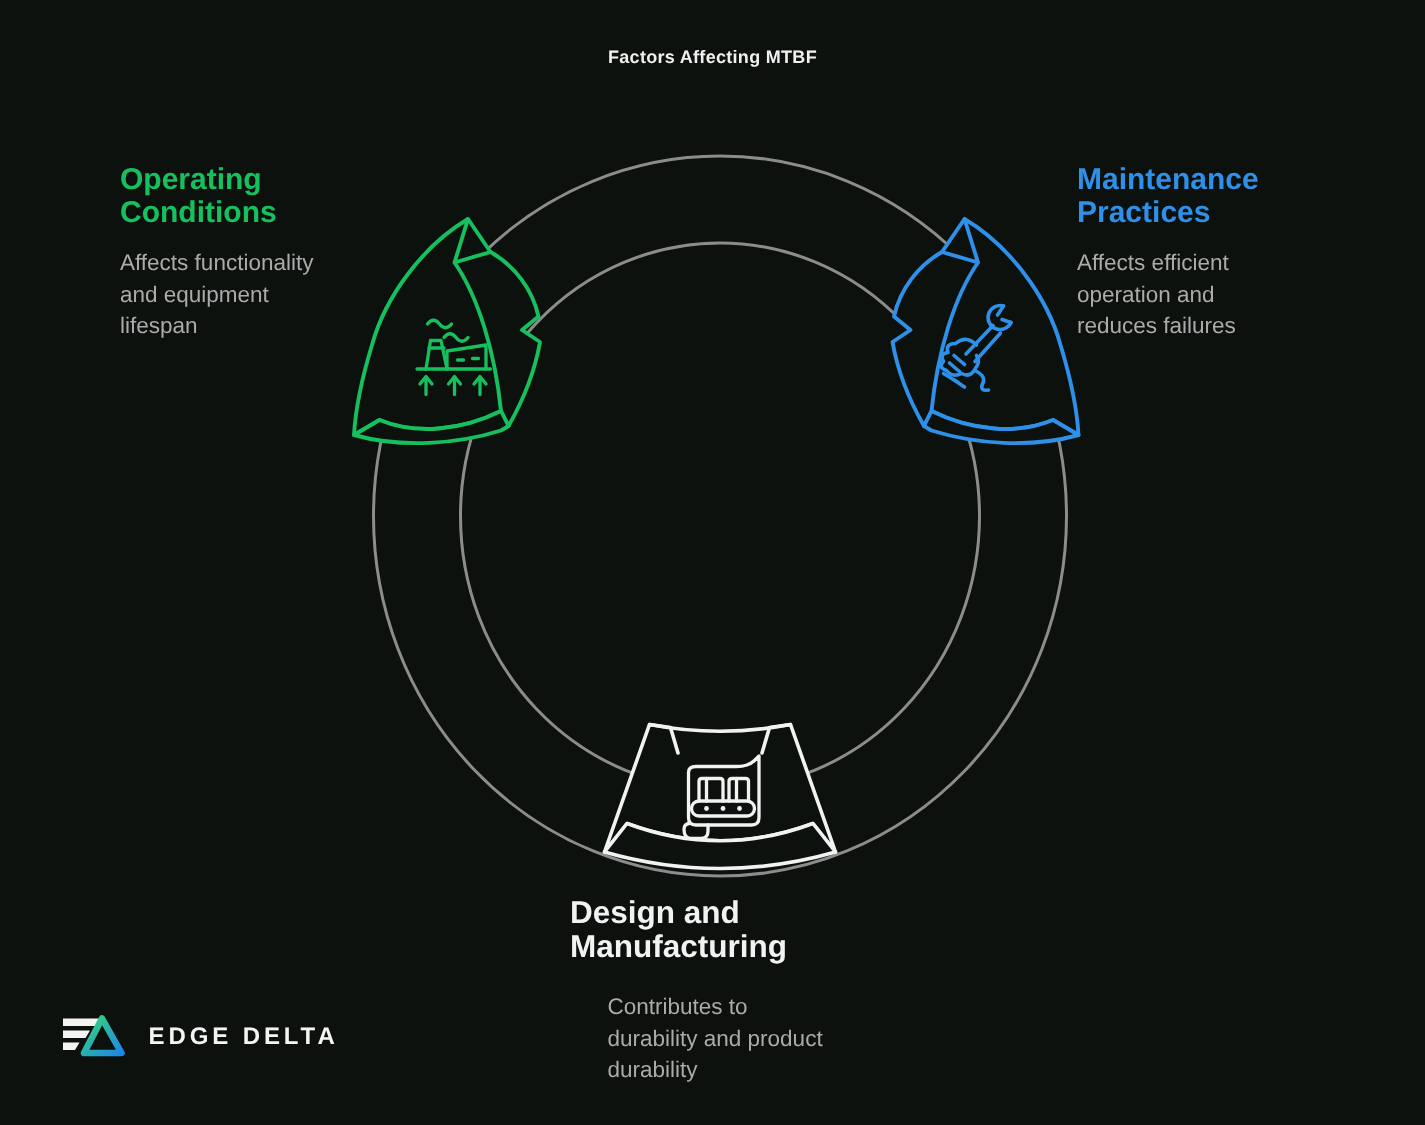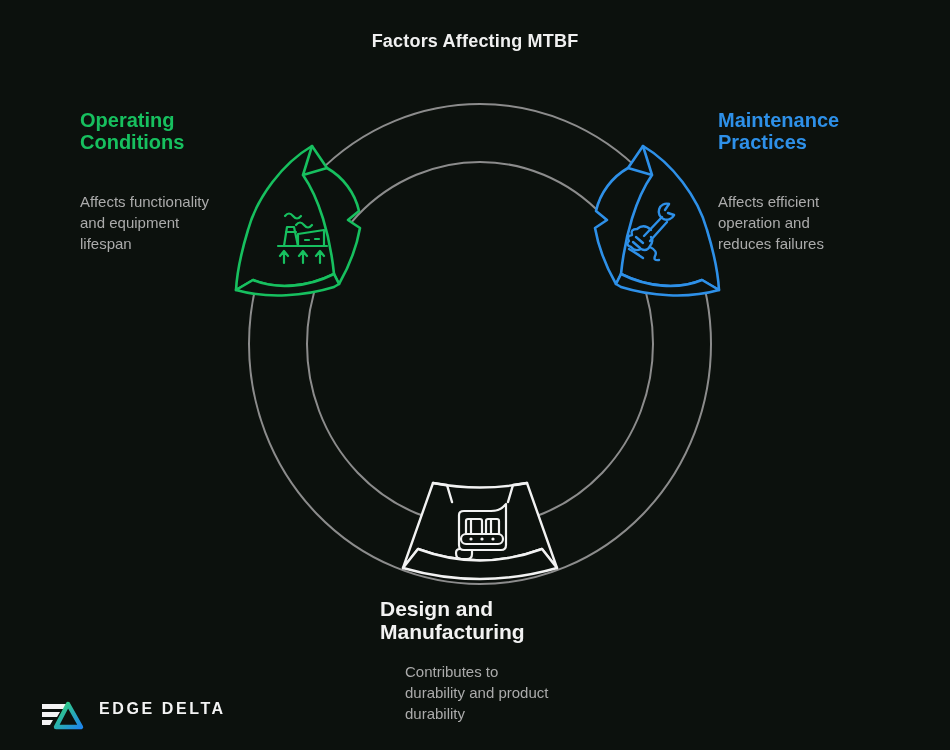--- a/index.html
+++ b/index.html
@@ -12,27 +12,27 @@
     background:var(--background);
     font-family:"Liberation Sans", sans-serif;
     position:relative;
     color:var(--white);
   }
   .stage{position:absolute;inset:0;width:950px;height:750px;}
   svg.diagram{position:absolute;left:0;top:0;}
 
   .page-title{
     position:absolute;left:0;right:0;top:31px;
-    text-align:center;font-size:18px;font-weight:700;
+    text-align:center;font-size:12px;font-weight:700;
     color:#f0f0f0;letter-spacing:.2px;
   }
 
   .factor{position:absolute;}
   .factor h3{font-size:20px;line-height:22px;font-weight:700;}
-  .factor p{font-size:15px;line-height:21px;color:var(--muted);margin-top:38px;}
+  .factor p{font-size:15px;line-height:21px;color:var(--muted);margin-top:12px;}
 
   .factor-left{top:109px;right:718px;width:152px;text-align:left;}
   .factor-left h3{color:var(--green);}
   .factor-right{top:109px;left:718px;width:130px;text-align:left;}
   .factor-right h3{color:var(--blue);}
   .factor-bottom{top:597px;left:380px;width:200px;text-align:left;}
   .factor-bottom h3{color:var(--white);font-size:21px;line-height:23px;}
   .factor-bottom p{width:150px;margin:18px auto 0;}
 
   
@@ -43,22 +43,22 @@
   .stroke-green{stroke:var(--green);}
   .stroke-blue{stroke:var(--blue);}
   .stroke-white{stroke:var(--white);stroke-width:2.4;}
   .icon{fill:none;stroke-linecap:round;stroke-linejoin:round;stroke-width:2.2;}
   .icon-green{stroke:var(--green);}
   .icon-blue{stroke:var(--blue);stroke-width:2.4;}
   .icon-white{stroke:var(--white);}
   .dot{stroke:none;fill:var(--white);}
 
   .footer{
-    position:absolute;left:40px;top:700px;
-    display:flex;align-items:flex-start;gap:13px;
+    position:absolute;left:40px;top:675px;
+    display:flex;align-items:center;gap:13px;
   }
   .brand-text{
     font-size:16px;font-weight:700;letter-spacing:2.6px;color:#f4f4f4;
   }
 </style>
 </head>
 <body>
 
 <div class="stage">
 

